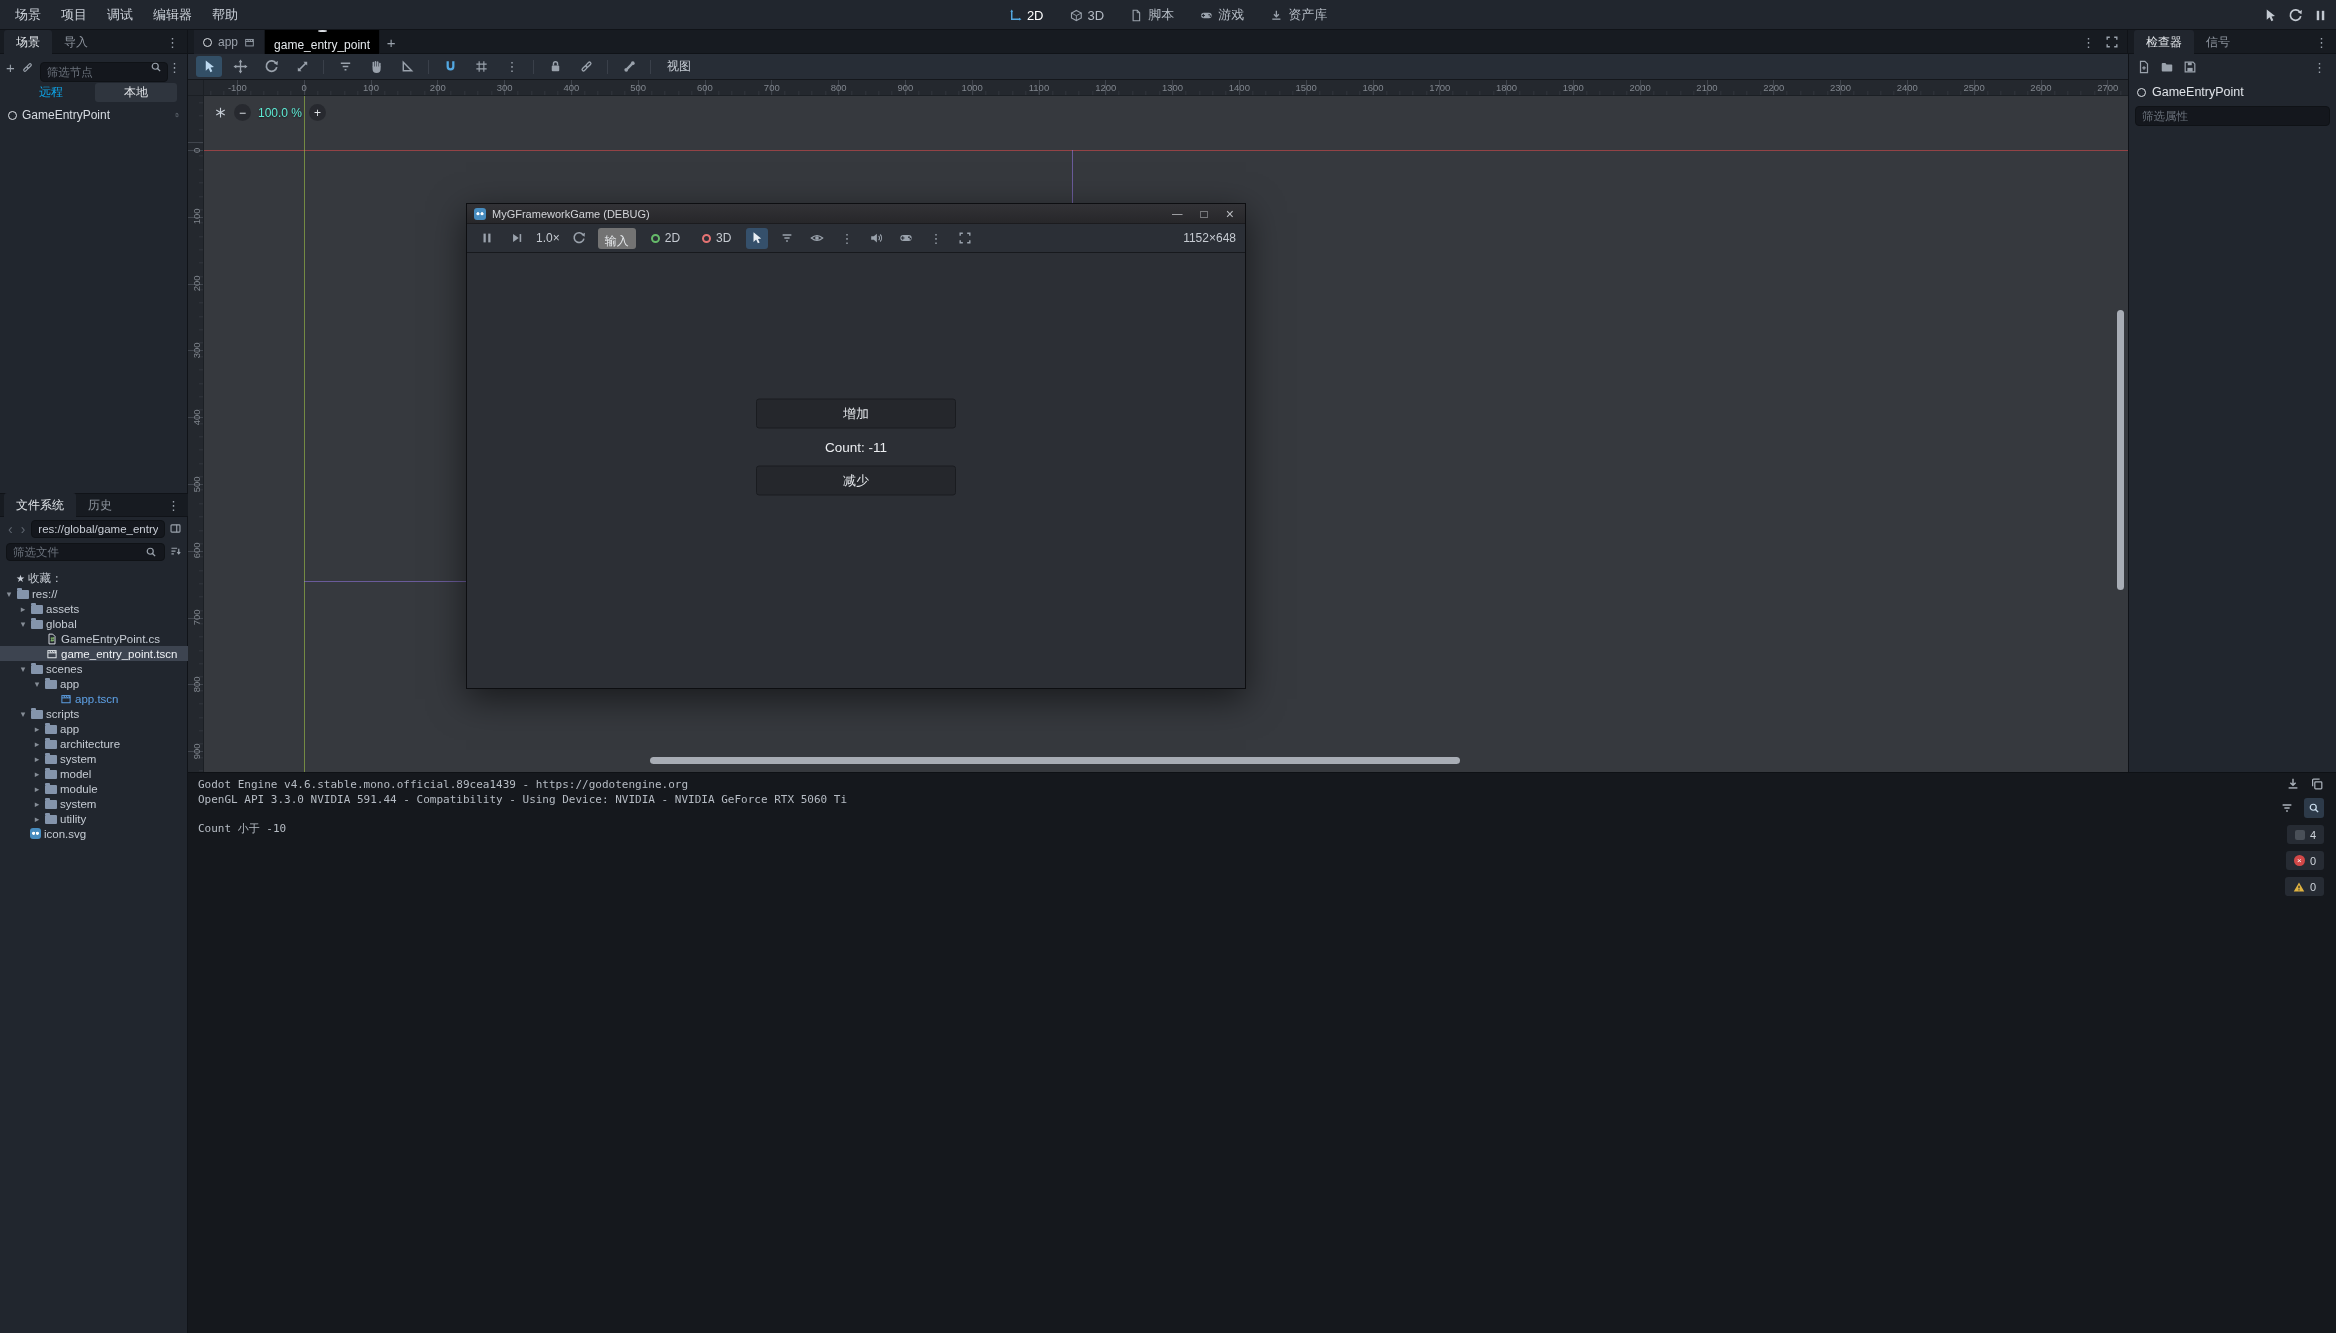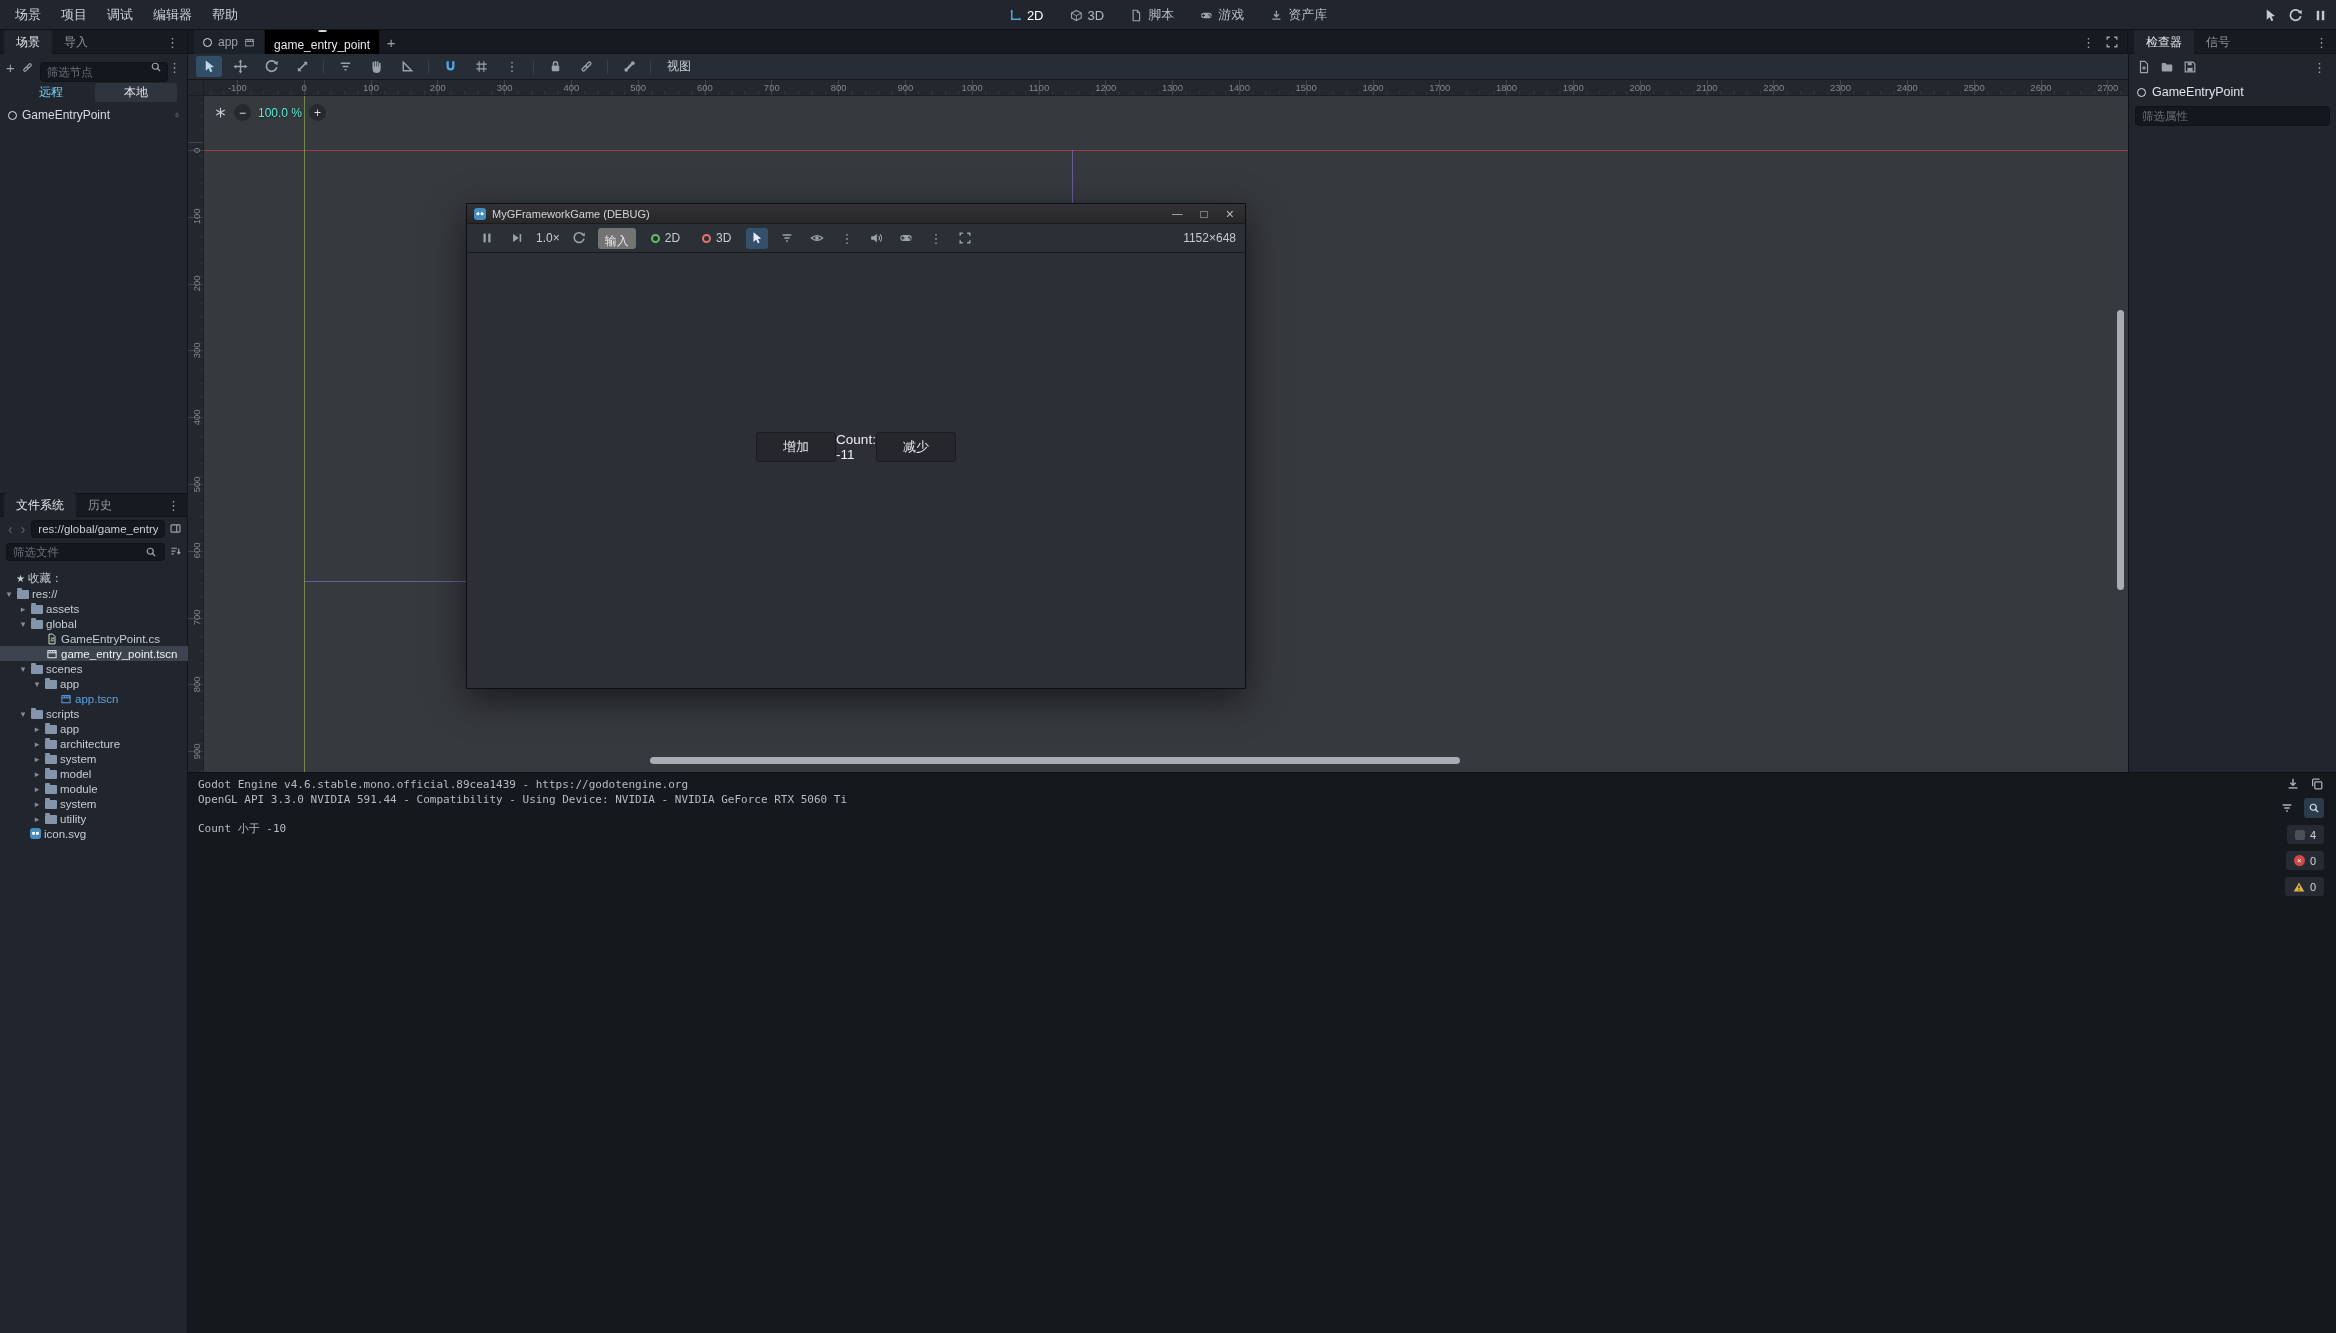--- a/index.html
+++ b/index.html
@@ -46,21 +46,21 @@
   .tf { background:#14171d; border:1px solid #0f1216; border-radius:4px; height:20px;
     color:#c9ced6; font-size:11.5px; padding:0 6px; outline:none; font-family:inherit; }
   .tf::placeholder { color:#6b727c; }
 
   
   #left-dock { position:absolute; left:0; top:54px; width:188px; height:1279px; background:#21262e;
     border-right:1px solid #101318; }
   .dock-toolbar { display:flex; align-items:center; gap:6px; padding:0 6px; height:26px; }
   .seg { display:flex; gap:3px; padding:3px 10px 4px 10px; }
   .seg-btn { flex:1; height:19px; display:flex; align-items:center; justify-content:center;
-    font-size:12px; color:#7dd3fc; border-radius:3px; }
+    font-size:12px; color:#0ea5e9; border-radius:3px; }
   .seg-btn.active { background:#2f353e; color:#e4e7eb; }
   .tree-row { display:flex; align-items:center; gap:5px; height:18px; font-size:12px; color:#d6dbe1; padding-left:8px; }
 
   
   #fs-dock { position:absolute; left:0; top:439px; width:188px; }
   .fs-nav { display:flex; align-items:center; gap:4px; padding:2px 6px; height:23px; }
   .nav-arrow { font-size:14px; color:#5f6670; padding:0 2px; }
   .fs-row { display:flex; align-items:center; gap:3px; height:15px; font-size:11.5px; color:#c6ccd4; }
   .fs-row.selected { background:#3d4450; color:#eef1f4; }
   .fs-row.openscene { color:#5ea1e6; }
@@ -120,21 +120,21 @@
   #gw-toolbar .ic { width:14px; height:14px; }
   .gw-tool { height:21px; padding:0 4px; }
   .gw-toggle { display:flex; align-items:center; gap:5px; height:21px; padding:0 7px; border-radius:3px;
     font-size:12px; color:#c6cbd2; }
   .gw-toggle.pressed { background:#737373; color:#e8ebee;flex-direction:column; }
   .ring { width:9px; height:9px; border-radius:50%; display:inline-block; }
   .gw-label { font-size:12px; color:#c6cbd2; }
   #gw-res { margin-left:auto; font-size:12px; color:#c6cbd2; }
   #gw-content { position:relative; height:435px; }
   #gw-center { position:absolute; left:50%; top:50%; transform:translate(-50%,calc(-50% - 24px));
-    width:200px; display:flex; align-items:center; }
+    width:200px; display:flex; flex-direction:column; align-items:center; }
   .game-btn { width:200px; height:30px; background:#25272c; border:1px solid #1a1c20; border-radius:3px;
     color:#e3e6ea; font-size:13px; display:flex; align-items:center; justify-content:center; }
   #count-label { font-size:13.5px; color:#eceef1; margin:11px 0; }
 
   
   #inspector { position:absolute; left:2128px; top:54px; width:208px; height:718px; background:#21262e;
     border-left:1px solid #101318; }
   #insp-toolbar { display:flex; align-items:center; gap:9px; height:26px; padding:0 8px; }
   #insp-node { display:flex; align-items:center; gap:6px; height:24px; padding:0 8px; font-size:12.5px; color:#e0e4e9; }
   #insp-node-name { max-width:150px; overflow:hidden; text-overflow:ellipsis; white-space:nowrap; }

